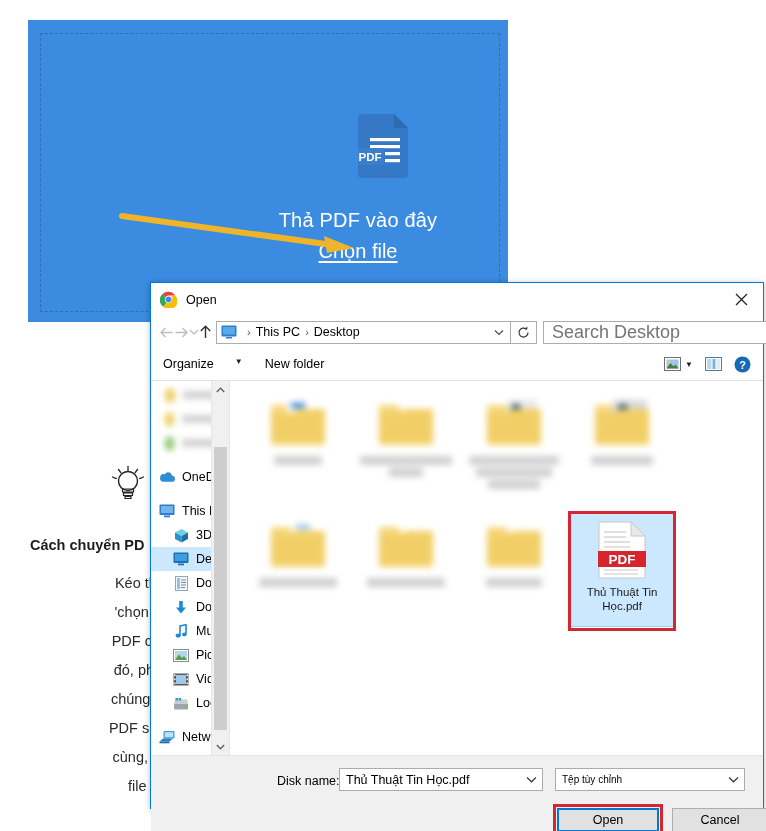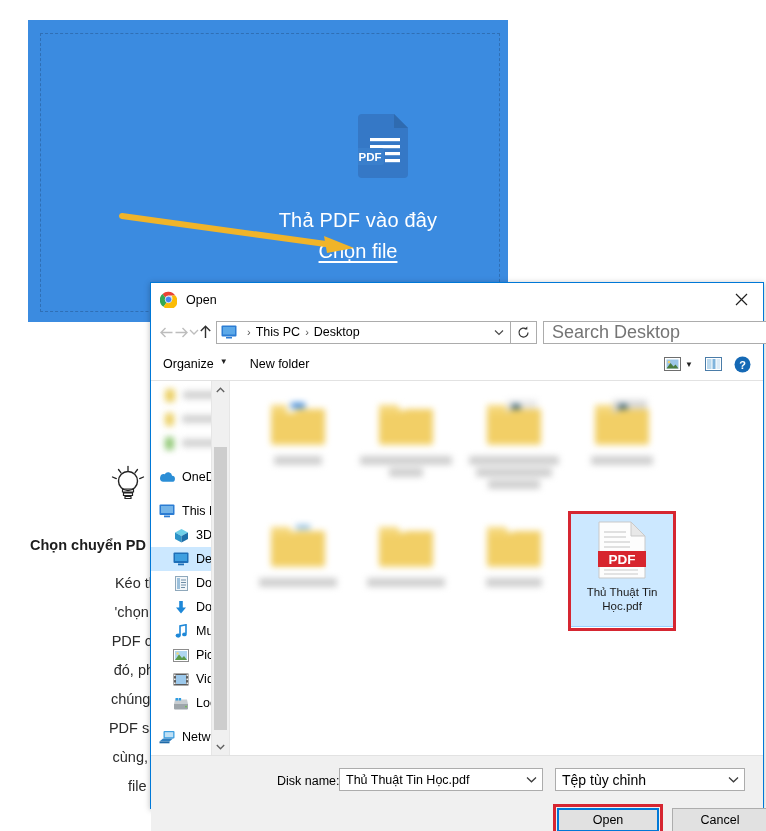--- a/index.html
+++ b/index.html
@@ -194,21 +194,21 @@
   #dlg-cmdbar {
     position: relative;
     height: 32px;
     display: flex;
     align-items: center;
     padding: 0 12px;
     border-bottom: 1px solid #E2E2E2;
   }
   .cmd-item {
     font-size: 12.5px; color: #000;
-    display:flex; align-items:flex-start; gap:6px;
+    display:flex; align-items:flex-start; gap:21px;
     margin-right: 22px; cursor:pointer;
   }
   .cmd-caret { font-size: 8px; color:#222; }
   #cmd-right { margin-left:auto; display:flex; align-items:center; gap:12px; }
   .cmd-icon-btn { display:flex; align-items:center; gap:4px; cursor:pointer; }
 
   
   #dlg-body {
     position: relative;
     height: 374px;
@@ -321,21 +321,21 @@
   .combo-caret {
     width:22px; height:21px; display:flex; align-items:center; justify-content:center;
     cursor:pointer; color:#333; font-size:11px;
   }
   #type-combo {
     position:absolute; left: 404px; top: 12px;
     width: 190px; height: 23px;
     border:1px solid #ACACAC; background:#fff;
     box-sizing:border-box; display:flex; align-items:center;
   }
-  #type-value { flex:1 1 auto; padding-left:6px; font-size:14px; color:#000; }
+  #type-value { flex:1 1 auto; padding-left:6px; font-size:10px; color:#000; }
 
   #open-btn-red {
     position:absolute; left: 402px; top: 48px;
     width: 110px; height: 32px;
     border: 3px solid #D62631;
     box-sizing: border-box;
   }
   #open-btn {
     position:absolute; left: 406px; top: 52px;
     width: 102px; height: 24px;
@@ -409,21 +409,21 @@
     <circle cx="20" cy="18" r="9.5" fill="none" stroke="#222" stroke-width="1.4"></circle>
     <path d="M14.5 26 h11 v3 h-11 z M15.5 30 h9 v2.5 h-9 z M17 33.5 h6 v2 h-6 z" fill="none" stroke="#222" stroke-width="1.2"></path>
     <g stroke="#222" stroke-width="1.3" stroke-linecap="round">
       <path d="M20 3.5 v4"></path>
         <path d="M10.5 6.5 l2.4 3.2"></path>
         <path d="M29.5 6.5 l-2.4 3.2"></path>
       <path d="M4.5 14 l3.8 1.6"></path>
         <path d="M35.5 14 l-3.8 1.6"></path>
     </g>
   </svg>
-  <div id="article-title">Chọn chuyển PD</div>
+  <div id="article-title">Cách chuyển PD</div>
   <div id="article-body">
       <div>Kéo thả ho</div>
       <div>'chọn file' c</div>
       <div>PDF của bạ</div>
       <div>đó, phần m</div>
       <div>chúng tôi sẽ</div>
       <div>PDF sang W</div>
       <div>cùng, bạn c</div>
       <div>file mớ</div>
     </div>

